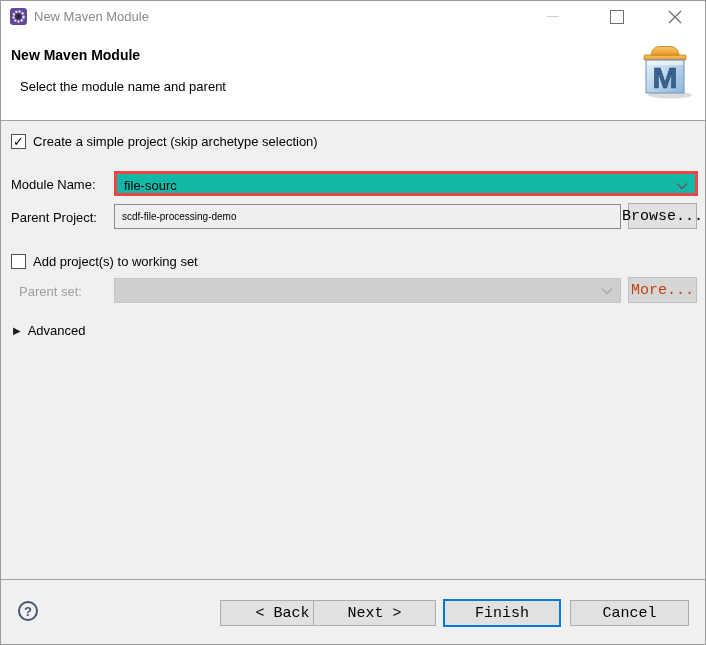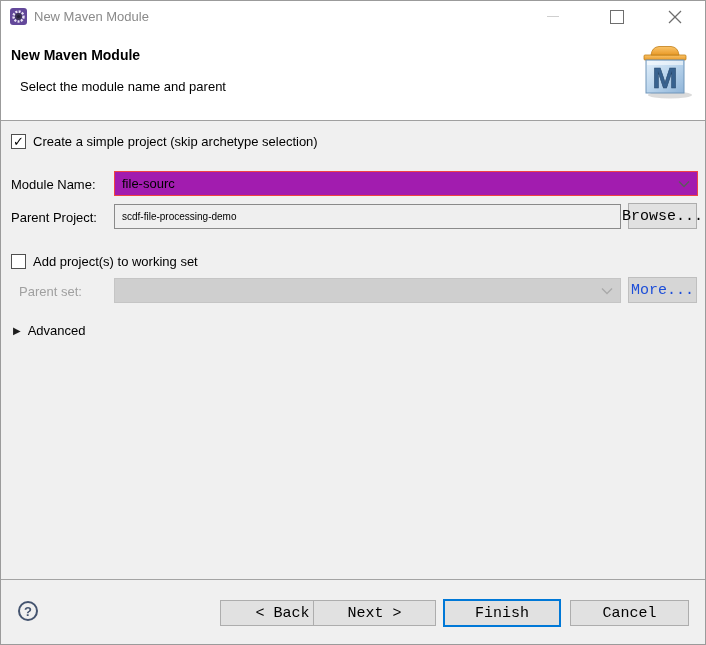--- a/index.html
+++ b/index.html
@@ -46,21 +46,21 @@
     font-size: 13px; line-height: 13px; color: #000;
   }
   .cb1 { left: 10px; top: 13px; }
   .cb1-label { position: absolute; left: 32px; top: 13px; line-height: 15px; }
   .cb2 { left: 10px; top: 133px; }
   .cb2-label { position: absolute; left: 32px; top: 133px; line-height: 15px; }
 
   .lbl-module { position: absolute; left: 10px; top: 56px; line-height: 15px; }
   .module-combo {
     position: absolute; left: 113px; top: 50px; width: 584px; height: 25px;
-    background: #a21caf; border: 1px solid #ef4444;
+    background: #14b8a6; border: 3px solid #ef4444;
   }
   .module-combo input {
     position: absolute; left: 0; top: 0; width: 556px; height: 23px; border: none; outline: none;
     font-family: "Liberation Sans", sans-serif; font-size: 13px; padding: 0 0 0 7px; background: transparent;
   }
   .combo-chevron { position: absolute; right: 6px; top: 5px; width: 14px; height: 14px; }
 
   .lbl-parent { position: absolute; left: 10px; top: 89px; line-height: 15px; }
   .parent-field {
     position: absolute; left: 113px; top: 83px; width: 507px; height: 25px;
@@ -73,21 +73,21 @@
   .btn { background: #e1e1e1; border: 1px solid #adadad; font-family: Liberation Mono, monospace;
          font-size: 15px; color: #000; display: flex; align-items: center; justify-content: center; }
   .browse-btn { position: absolute; left: 627px; top: 82px; width: 69px; height: 26px; }
 
   .lbl-wset { position: absolute; left: 18px; top: 163px; line-height: 15px; color: #a0a0a0; }
   .wset-combo {
     position: absolute; left: 113px; top: 157px; width: 507px; height: 25px;
     background: #cfcfcf; border: 1px solid #c5c5c5;
   }
   .more-btn { position: absolute; left: 627px; top: 156px; width: 69px; height: 26px;
-              background: #d6d6d6; border: 1px solid #bfbfbf; color: #1d4ed8; }
+              background: #d6d6d6; border: 1px solid #bfbfbf; color: #c2410c; }
 
   .advanced-row { position: absolute; left: 12px; top: 202px; display: flex; align-items: center; }
   .advanced-arrow { font-size: 10px; color: #1e1e1e; margin-right: 7px; }
   .advanced-label { font-size: 13px; }
 
   
   .footer {
     position: absolute; left: 0; top: 578px; width: 704px; height: 65px;
     background: #f0f0f0; border-top: 1px solid #a3a3a3;
   }

